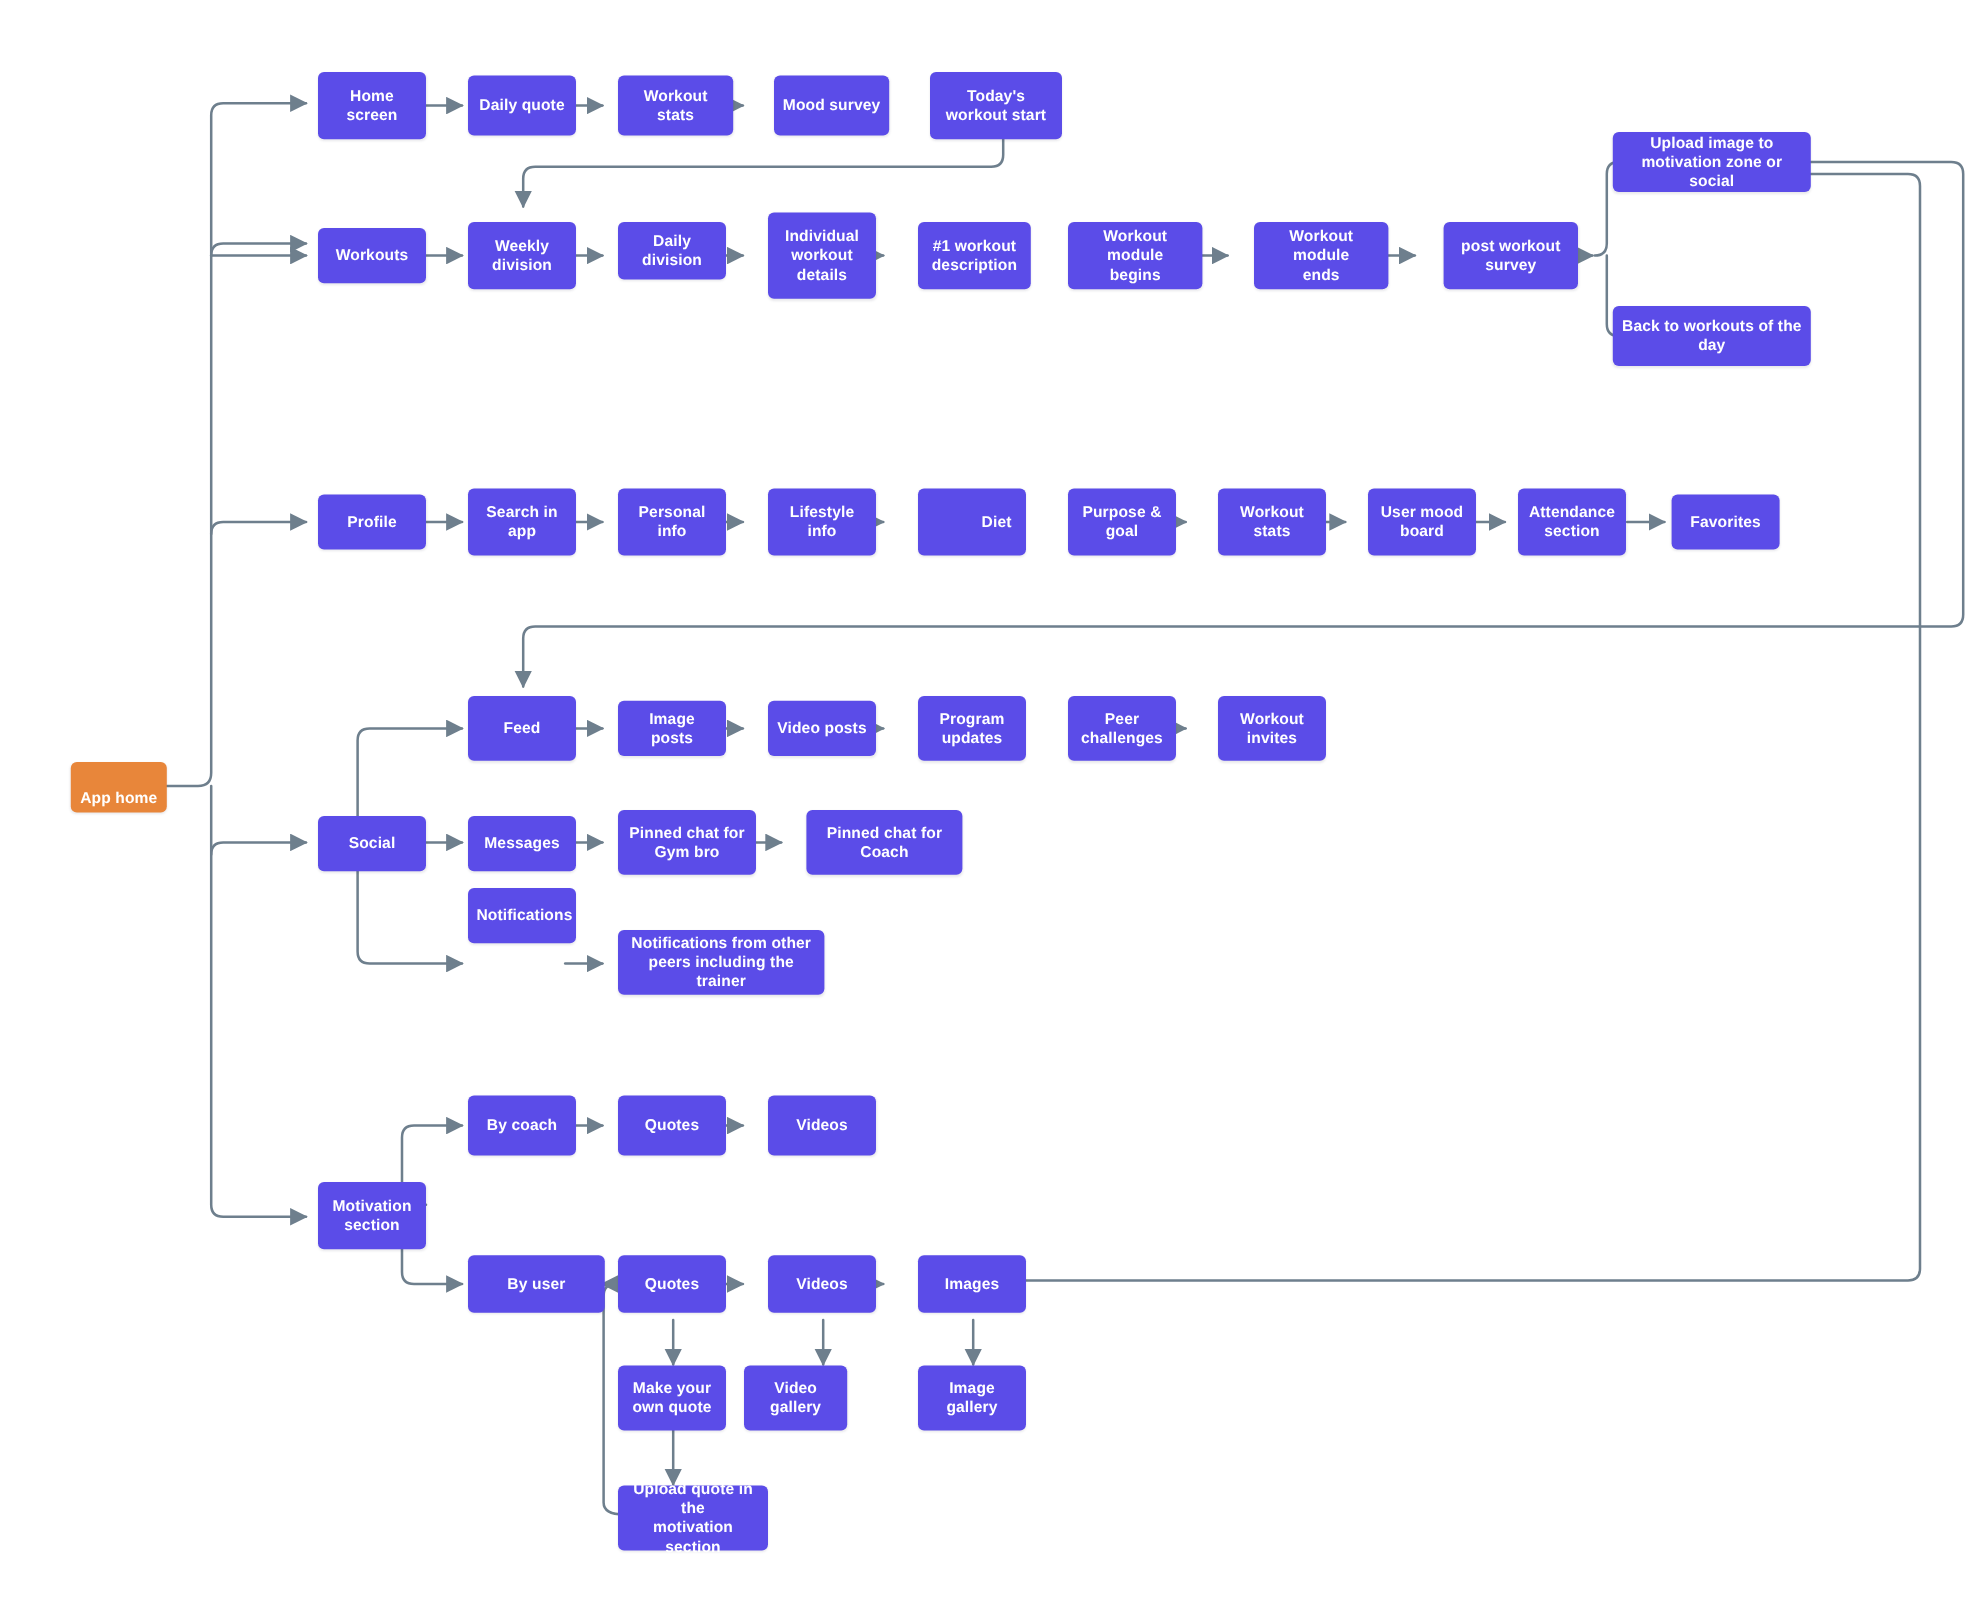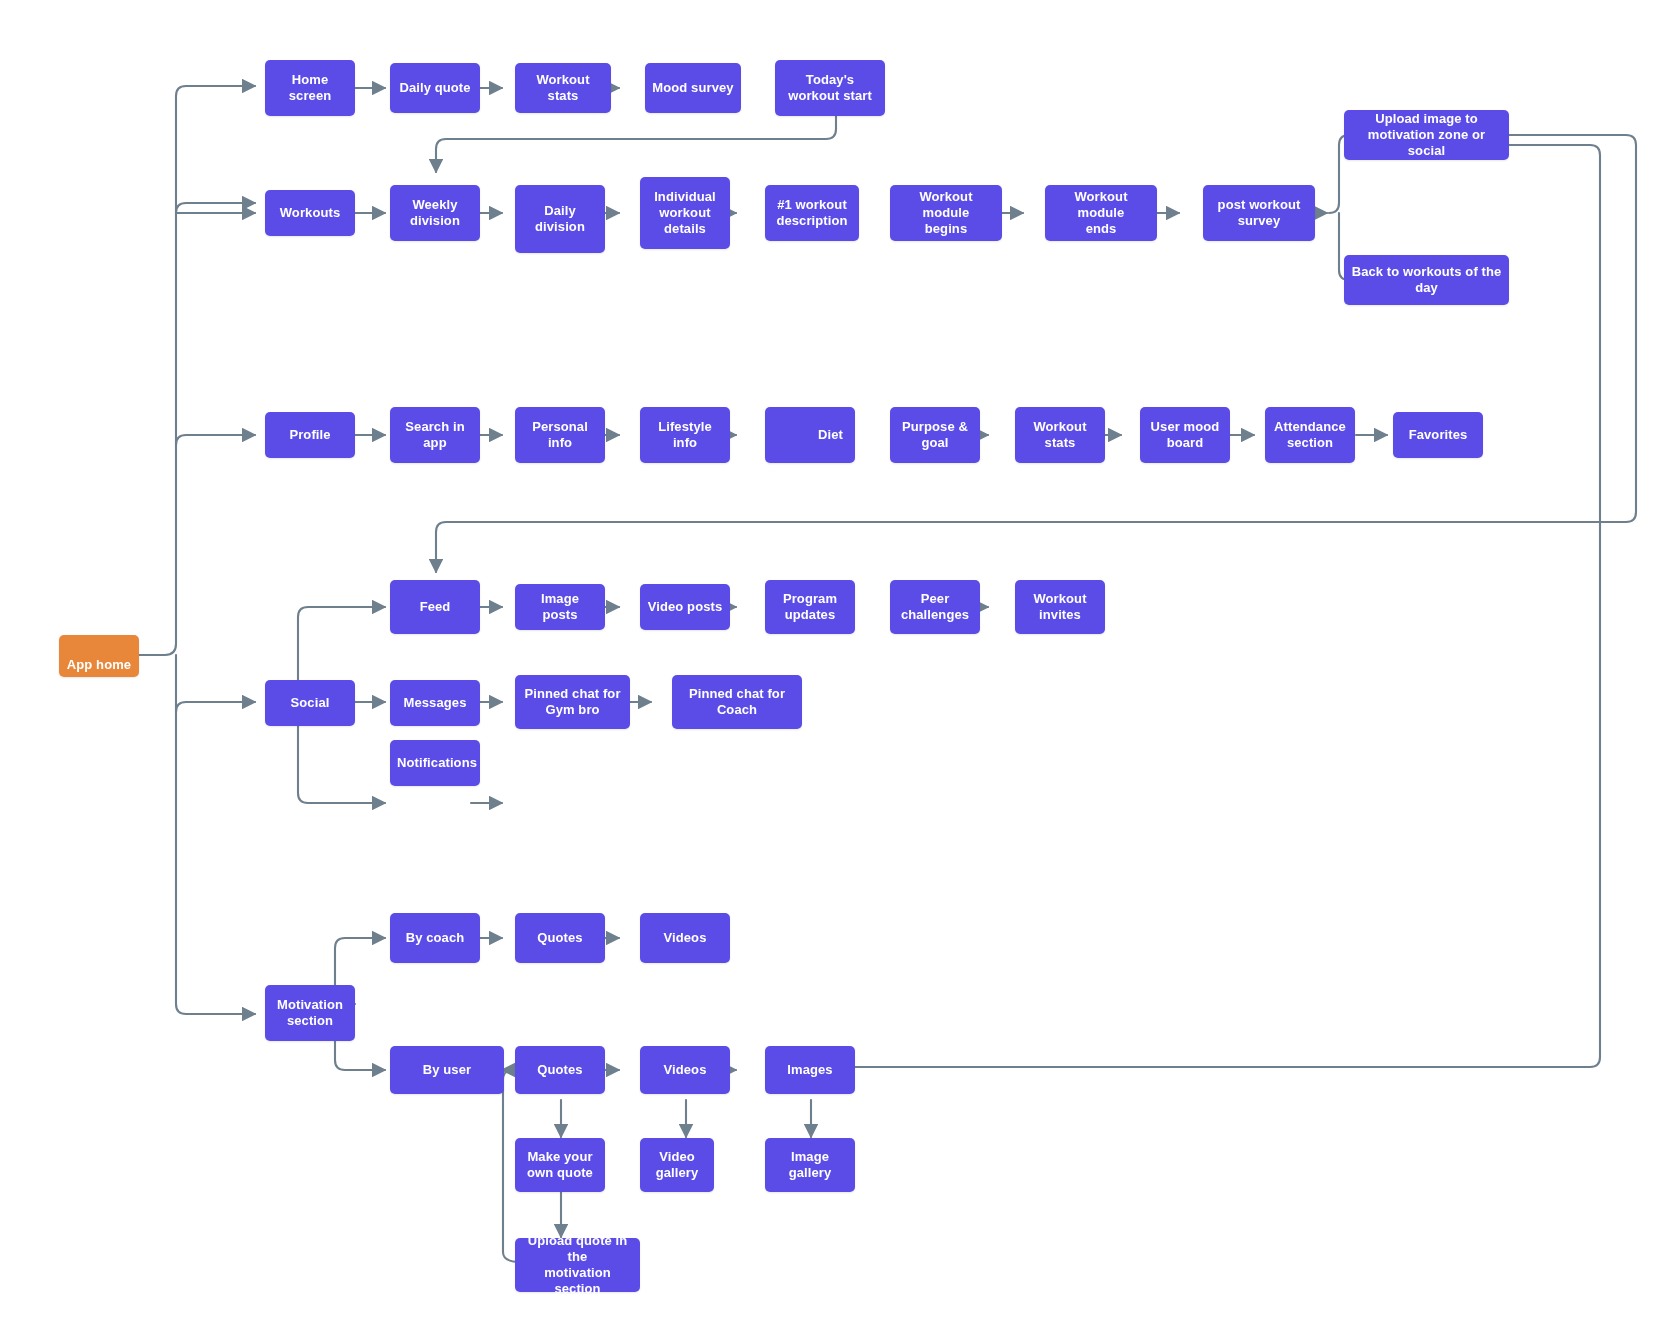--- a/index.html
+++ b/index.html
@@ -164,21 +164,21 @@
 workout start</span>
   </div>
 
   <div class="node" style="left:265px; top:190px; width:90px; height:46px;">
     <span class="node-label">Workouts</span>
   </div>
   <div class="node" style="left:390px; top:185px; width:90px; height:56px;">
     <span class="node-label">Weekly
 division</span>
   </div>
-  <div class="node" style="left:515px; top:185px; width:90px; height:68px;">
+  <div class="node" style="left:515px; top:185px; width:90px; height:48px;">
     <span class="node-label">Daily
 division</span>
   </div>
   <div class="node" style="left:640px; top:177px; width:90px; height:72px;">
     <span class="node-label">Individual
 workout
 details</span>
   </div>
   <div class="node" style="left:765px; top:185px; width:94px; height:56px;">
     <span class="node-label">#1 workout
@@ -276,20 +276,24 @@
 Gym bro</span>
   </div>
   <div class="node" style="left:672px; top:675px; width:130px; height:54px;">
     <span class="node-label">Pinned chat for
 Coach</span>
   </div>
 
   <div class="node" style="left:390px; top:740px; width:90px; height:46px;">
     <span class="node-label">Notifications</span>
   </div>
+  <div class="node" style="left:515px; top:775px; width:172px; height:54px;">
+    <span class="node-label">Notifications from other
+peers including the trainer</span>
+  </div>
 
   <div class="node" style="left:265px; top:985px; width:90px; height:56px;">
     <span class="node-label">Motivation
 section</span>
   </div>
   <div class="node" style="left:390px; top:913px; width:90px; height:50px;">
     <span class="node-label">By coach</span>
   </div>
   <div class="node" style="left:515px; top:913px; width:90px; height:50px;">
     <span class="node-label">Quotes</span>
@@ -308,21 +312,21 @@
     <span class="node-label">Videos</span>
   </div>
   <div class="node" style="left:765px; top:1046px; width:90px; height:48px;">
     <span class="node-label">Images</span>
   </div>
 
   <div class="node" style="left:515px; top:1138px; width:90px; height:54px;">
     <span class="node-label">Make your
 own quote</span>
   </div>
-  <div class="node" style="left:640px; top:1138px; width:74px; height:54px;text-align:center;">
+  <div class="node" style="left:620px; top:1138px; width:86px; height:54px;text-align:center;">
     <span class="node-label">Video
 gallery</span>
   </div>
   <div class="node" style="left:765px; top:1138px; width:90px; height:54px;">
     <span class="node-label">Image
 gallery</span>
   </div>
 
   <div class="node" style="left:515px; top:1238px; width:125px; height:54px;">
     <span class="node-label">Upload quote in the

